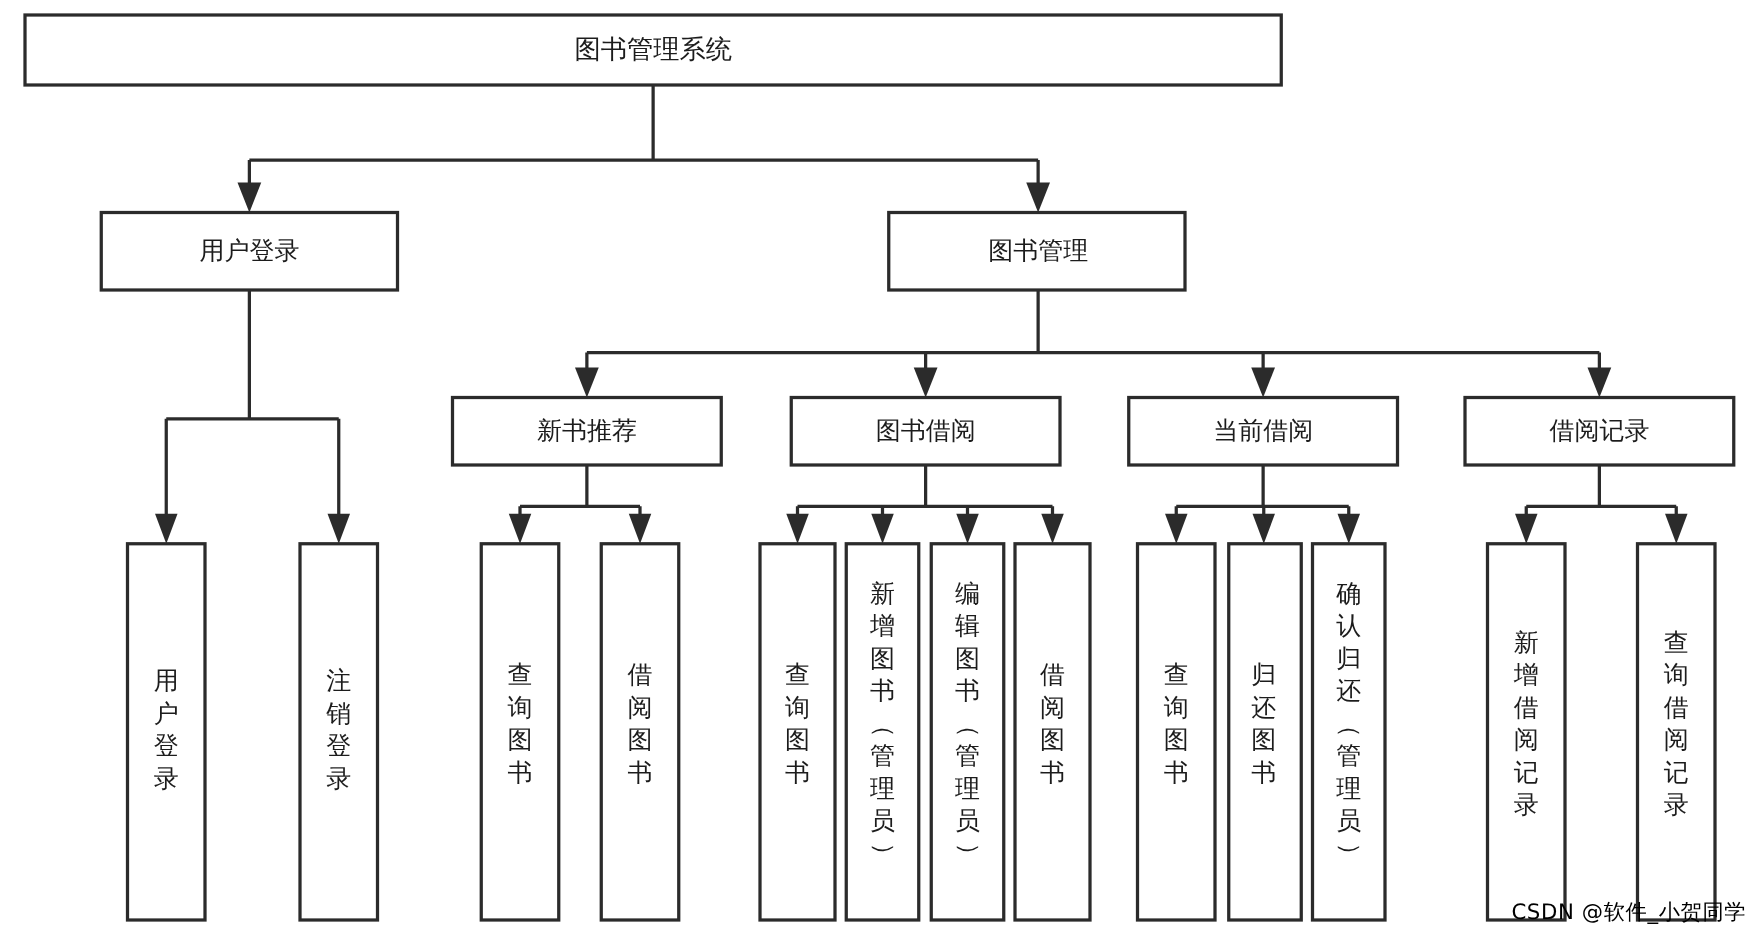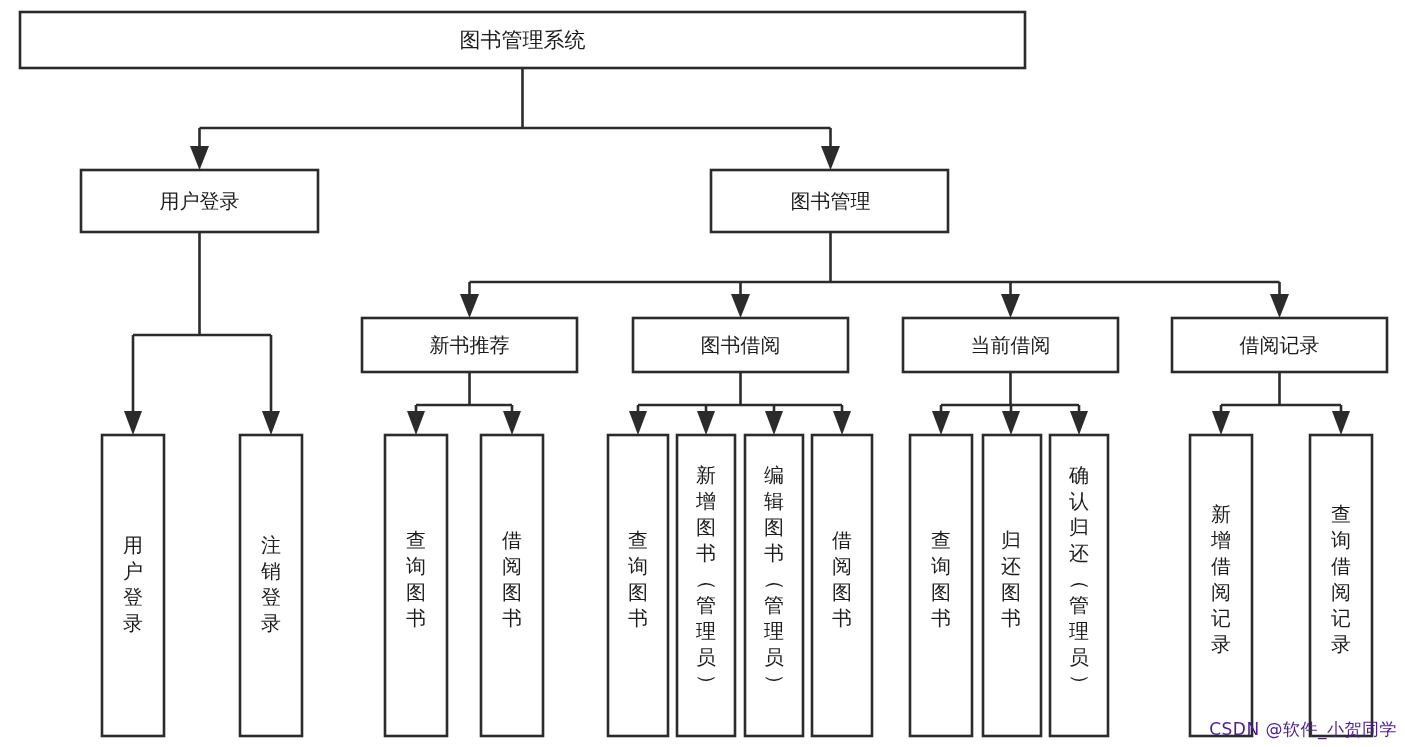--- a/index.html
+++ b/index.html
@@ -59,21 +59,21 @@
     font-size: 20px;
     text-anchor: middle;
     dominant-baseline: middle;
   }
   .watermark {
     position: absolute;
     right: 8px;
     bottom: 6px;
     font-family: "DejaVu Sans", "Liberation Sans", sans-serif;
     font-size: 17px;
-    color: #4c1d95;
+    color: #000000;
     letter-spacing: 0.5px;
     white-space: nowrap;
     user-select: none;
   }
 </style>
 </head>
 <body>
 
 <div id="diagram-root">
 

